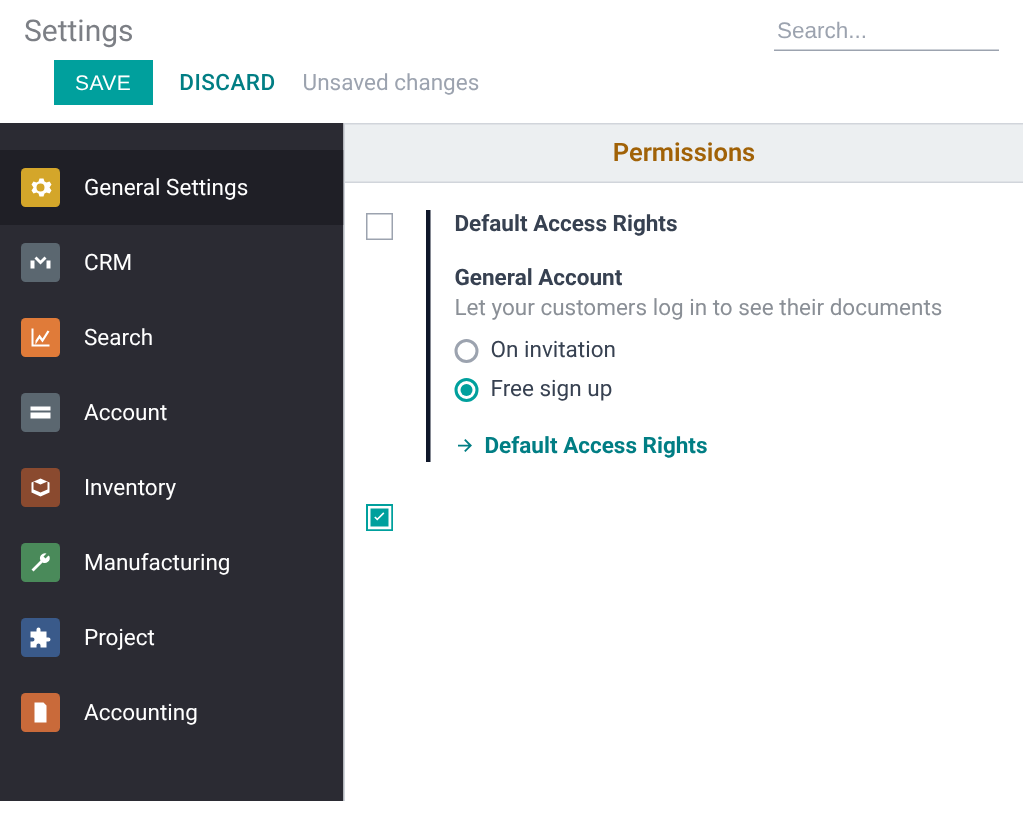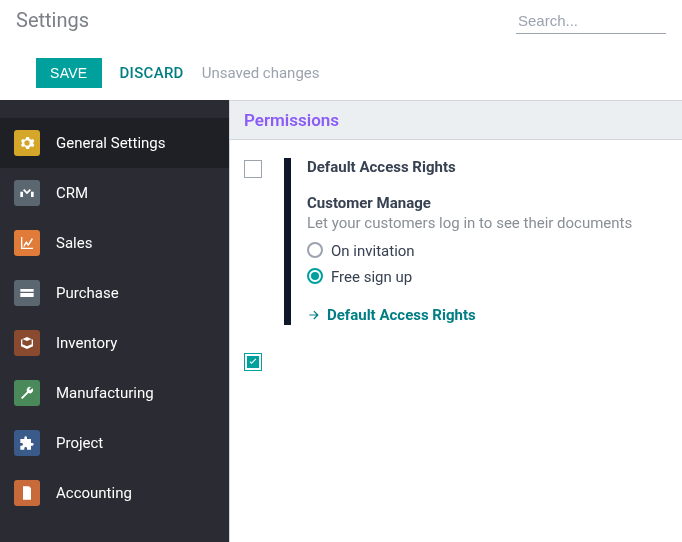--- a/index.html
+++ b/index.html
@@ -32,21 +32,21 @@
     padding: 4px 2px;
     width: 150px;
     outline: none;
     color: #374151;
   }
   .search-input::placeholder { color: #9ca3af; }
   .toolbar {
     display: flex;
     align-items: center;
     gap: 18px;
-    margin-top: 24px;
+    margin-top: 6px;
     margin-bottom: 12px;
     padding-left: 20px;
   }
   .btn-save {
     background: #00a09d;
     color: #fff;
     border: none;
     padding: 7px 14px;
     font-size: 14px;
     font-weight: 500;
@@ -102,21 +102,22 @@
     overflow-y: auto;
     border-left: 1px solid #d1d5db;
   }
   .section-header {
     background: #eceff1;
     border-top: 1px solid #d1d5db;
     border-bottom: 1px solid #d1d5db;
     padding: 9px 14px;
     font-size: 17px;
     font-weight: 600;
-    color: #8b5cf6;
+    color: #a16207;
+    text-align: center;
   }
   .setting-row {
     display: flex;
     padding: 18px 14px 8px 14px;
     gap: 18px;
   }
   .checkbox-col {
     width: 22px;
     flex-shrink: 0;
     padding-top: 2px;
@@ -131,38 +132,38 @@
     justify-content: center;
     cursor: pointer;
   }
   .checkbox.checked {
     background: #00a09d;
     border-color: #00a09d;
     box-shadow: inset 0 0 0 2px #fff;
   }
   .checkbox.checked svg { width: 12px; height: 12px; fill: #fff; }
   .setting-body {
-    border-left: 7px solid #0f172a;
+    border-left: 3px solid #0f172a;
     padding-left: 16px;
     flex: 1;
   }
   .setting-title {
     font-weight: 700;
     font-size: 15px;
     color: #374151;
     margin-bottom: 2px;
   }
   .setting-desc {
     color: #8a8f96;
     font-size: 15px;
     margin-bottom: 10px;
   }
   .radio-row {
     display: flex;
-    align-items: flex-start;
+    align-items: flex-end;
     gap: 8px;
     margin-bottom: 8px;
     cursor: pointer;
   }
   .radio {
     width: 16px;
     height: 16px;
     border: 2px solid #9ca3af;
     border-radius: 50%;
     display: inline-flex;
@@ -223,29 +224,29 @@
           </svg>
       </span>
       <span>CRM</span>
     </div>
     <div class="sidebar-item">
       <span class="sidebar-icon" style="background:#e07b39">
         <svg viewBox="0 0 24 24">
             <path d="M3 3v18h18v-2H5V3H3zm4 12l4-6 3 4 5-8 2 1-7 11-3-4-4 6z"></path>
           </svg>
       </span>
-      <span>Sales</span>
+      <span>Search</span>
     </div>
     <div class="sidebar-item">
       <span class="sidebar-icon" style="background:#5b6770">
         <svg viewBox="0 0 24 24">
             <path d="M2 6h20v4H2zm0 6h20v6H2z"></path>
           </svg>
       </span>
-      <span>Purchase</span>
+      <span>Account</span>
     </div>
     <div class="sidebar-item">
       <span class="sidebar-icon" style="background:#8a4a2f">
         <svg viewBox="0 0 24 24">
             <path d="M3 7l9-4 9 4v10l-9 4-9-4V7zm9 2L5 6v8l7 3 7-3V6l-7 3z"></path>
           </svg>
       </span>
       <span>Inventory</span>
     </div>
     <div class="sidebar-item">
@@ -278,21 +279,21 @@
     <div class="section-header">Permissions</div>
 
     <div class="setting-row">
       <div class="checkbox-col">
         <span class="checkbox"></span>
       </div>
       <div class="setting-body">
         <div class="setting-title">Default Access Rights</div>
 
         <div class="subgroup">
-          <div class="setting-title">Customer Manage</div>
+          <div class="setting-title">General Account</div>
           <div class="setting-desc">Let your customers log in to see their documents</div>
 
           <div class="radio-row">
             <span class="radio"></span>
             <span class="radio-label">On invitation</span>
           </div>
           <div class="radio-row">
             <span class="radio checked"></span>
             <span class="radio-label">Free sign up</span>
           </div>

